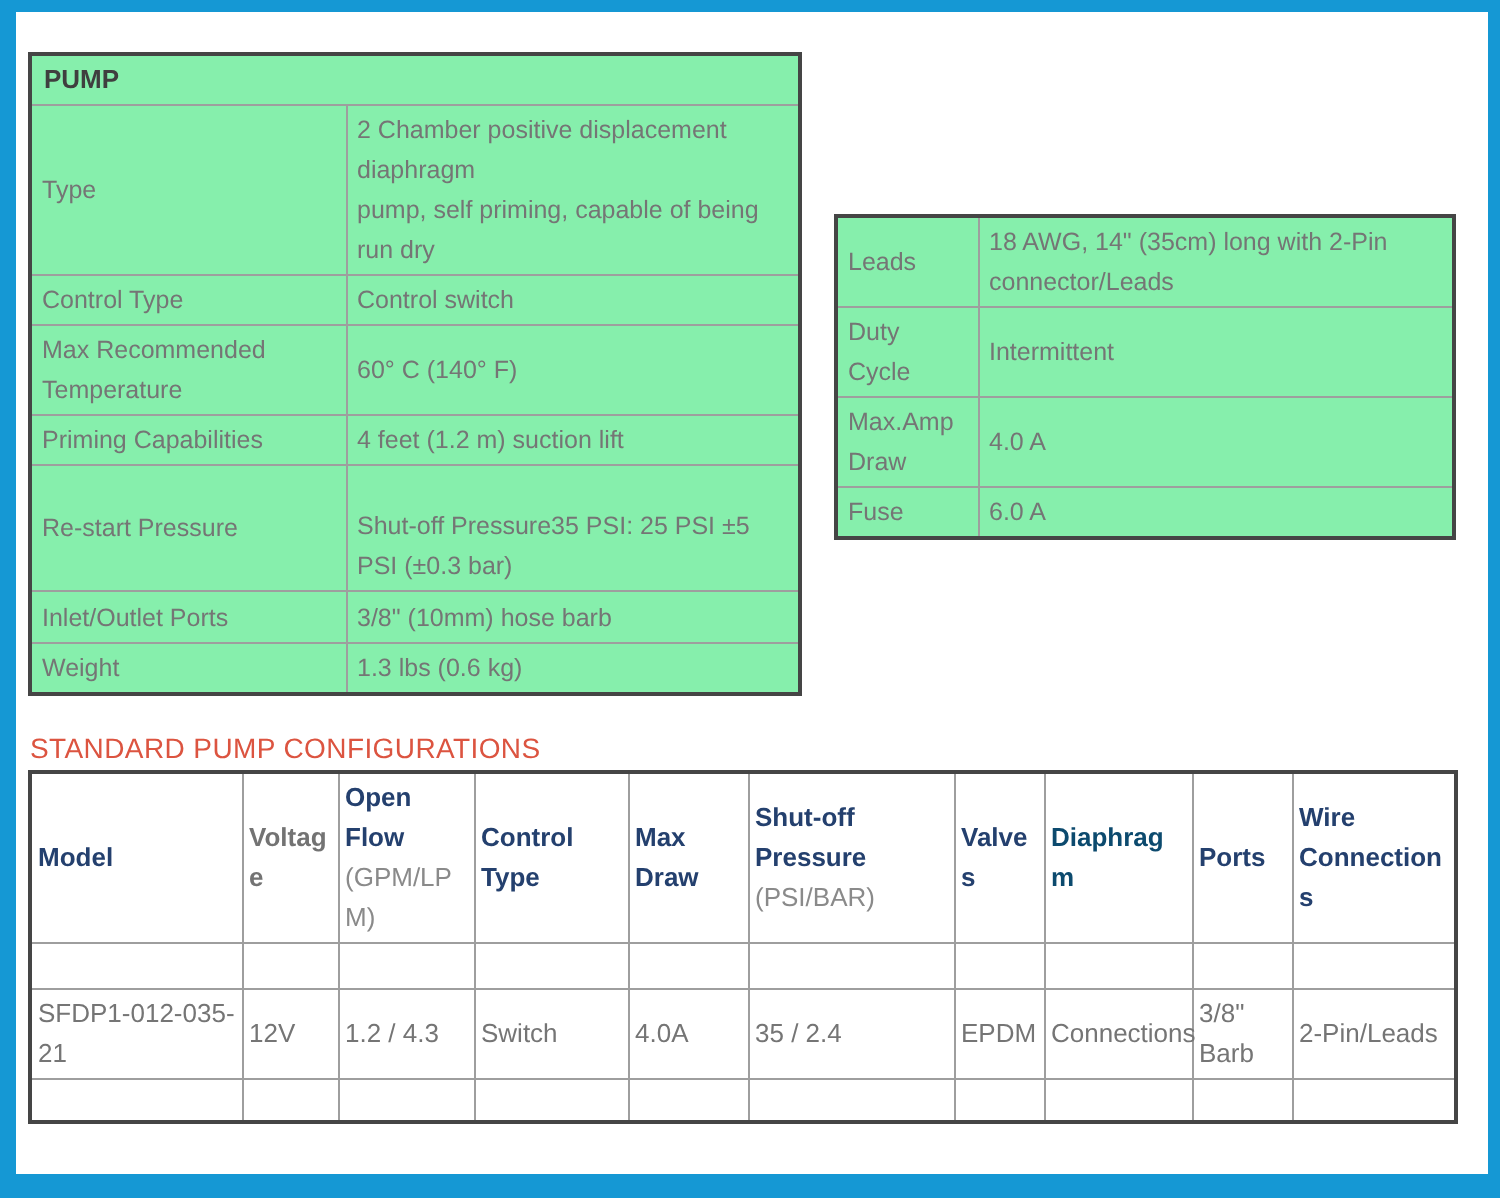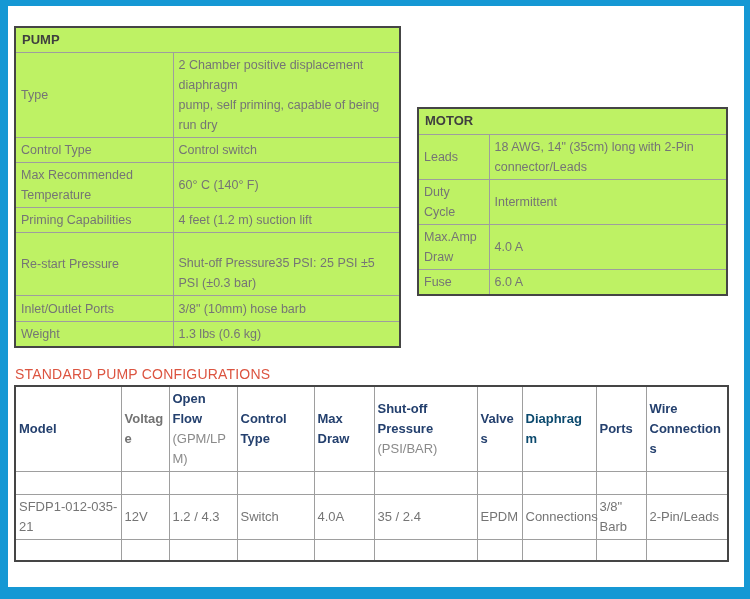--- a/index.html
+++ b/index.html
@@ -15,21 +15,21 @@
     border-color: #1598d4;
     border-width: 6px 6px 12px 8px;
     overflow: hidden;
   }
 
   
   table.spec {
     position: absolute;
     border-collapse: collapse;
     table-layout: fixed;
-    background: #bef264;
+    background: #86efac;
     border: 2px solid #454545;
     font-size: 12.5px;
     line-height: 20px;
     color: #757575;
   }
   table.spec th, table.spec td {
     border: 1px solid #9e9e9e;
     padding: 2px 5px;
     text-align: left;
     vertical-align: middle;
@@ -131,23 +131,20 @@
     </tr>
   </tbody>
     </table>
 
   <table class="spec" id="motor-table">
     <colgroup>
         <col style="width:71px">
         <col style="width:238px">
       </colgroup>
     <tbody>
-        <tr style="height:26px">
-      <th class="tbl-title" colspan="2">MOTOR</th>
-    </tr>
     <tr style="height:43px">
       <td>Leads</td>
       <td class="val">18 AWG, 14" (35cm) long with 2-Pin connector/Leads</td>
     </tr>
     <tr style="height:27px">
       <td>Duty Cycle</td>
       <td class="val">Intermittent</td>
     </tr>
     <tr style="height:40px">
       <td>Max.Amp Draw</td>

